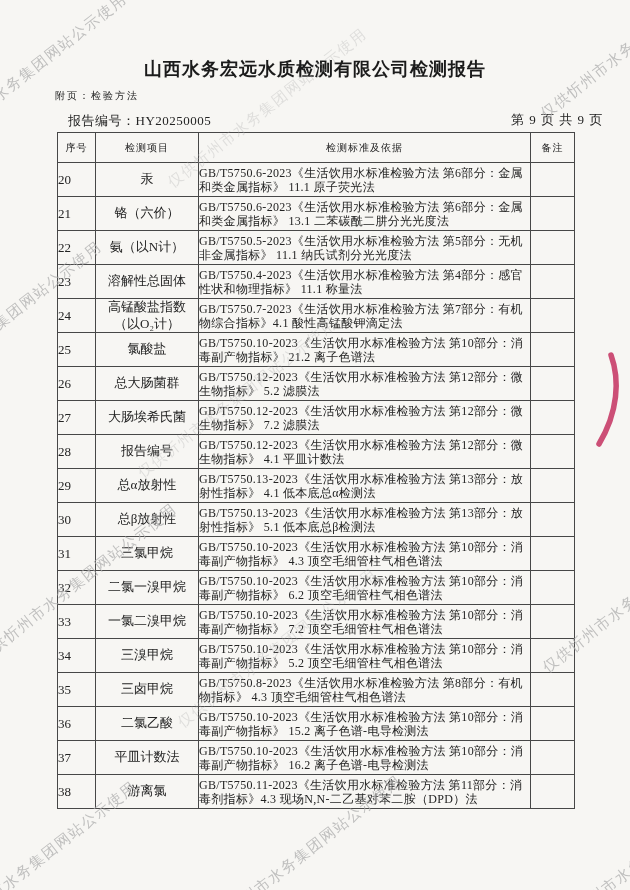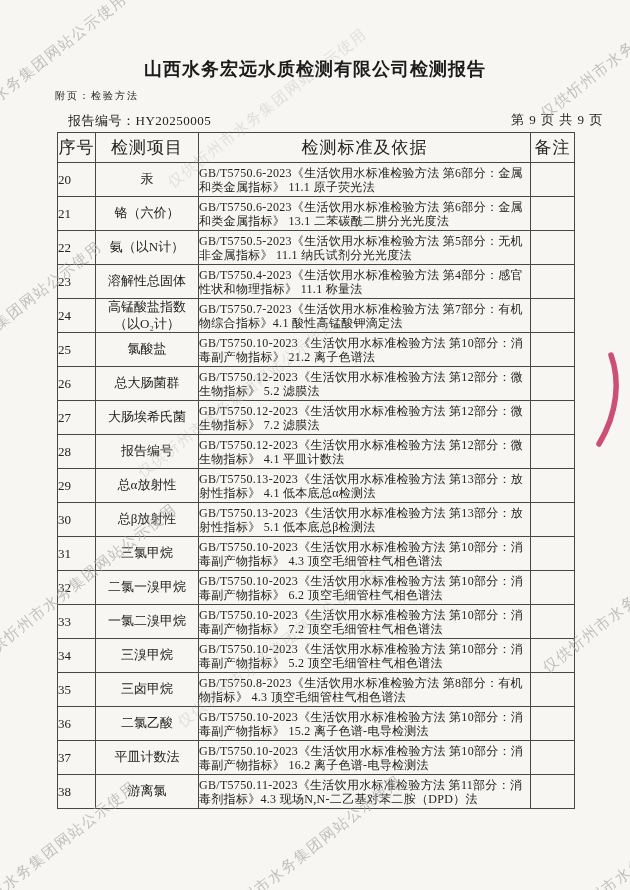--- a/index.html
+++ b/index.html
@@ -31,21 +31,21 @@
     position: absolute; top: 132px; left: 57px;
     width: 517px; border-collapse: collapse; table-layout: fixed;
   }
   table.methods th, table.methods td {
     border: 1px solid #474747;
     padding: 0; vertical-align: middle;
     font-weight: normal;
     color: #232323;
   }
   table.methods th {
-    height: 29px; font-size: 17px; letter-spacing: 1px; text-align: center;
+    height: 29px; font-size: 10px; letter-spacing: 1px; text-align: center;
   }
   td.c-no { font-size: 13px; height: 33px; }
   td.c-item { text-align: center; font-size: 13px; line-height: 16.5px; white-space: pre-line; }
   td.c-std { font-size: 12px; line-height: 14px; padding: 1px 4px; letter-spacing: 0.3px; text-align: left; }
   td.c-remark { font-size: 12px; }
   .wm-layer { position: absolute; inset: 0; pointer-events: none; z-index: 5; }
   .wm {
     position: absolute; white-space: nowrap;
     font-size: 15px; letter-spacing: 1.5px;
     transform: rotate(-38deg); transform-origin: 0 50%;

